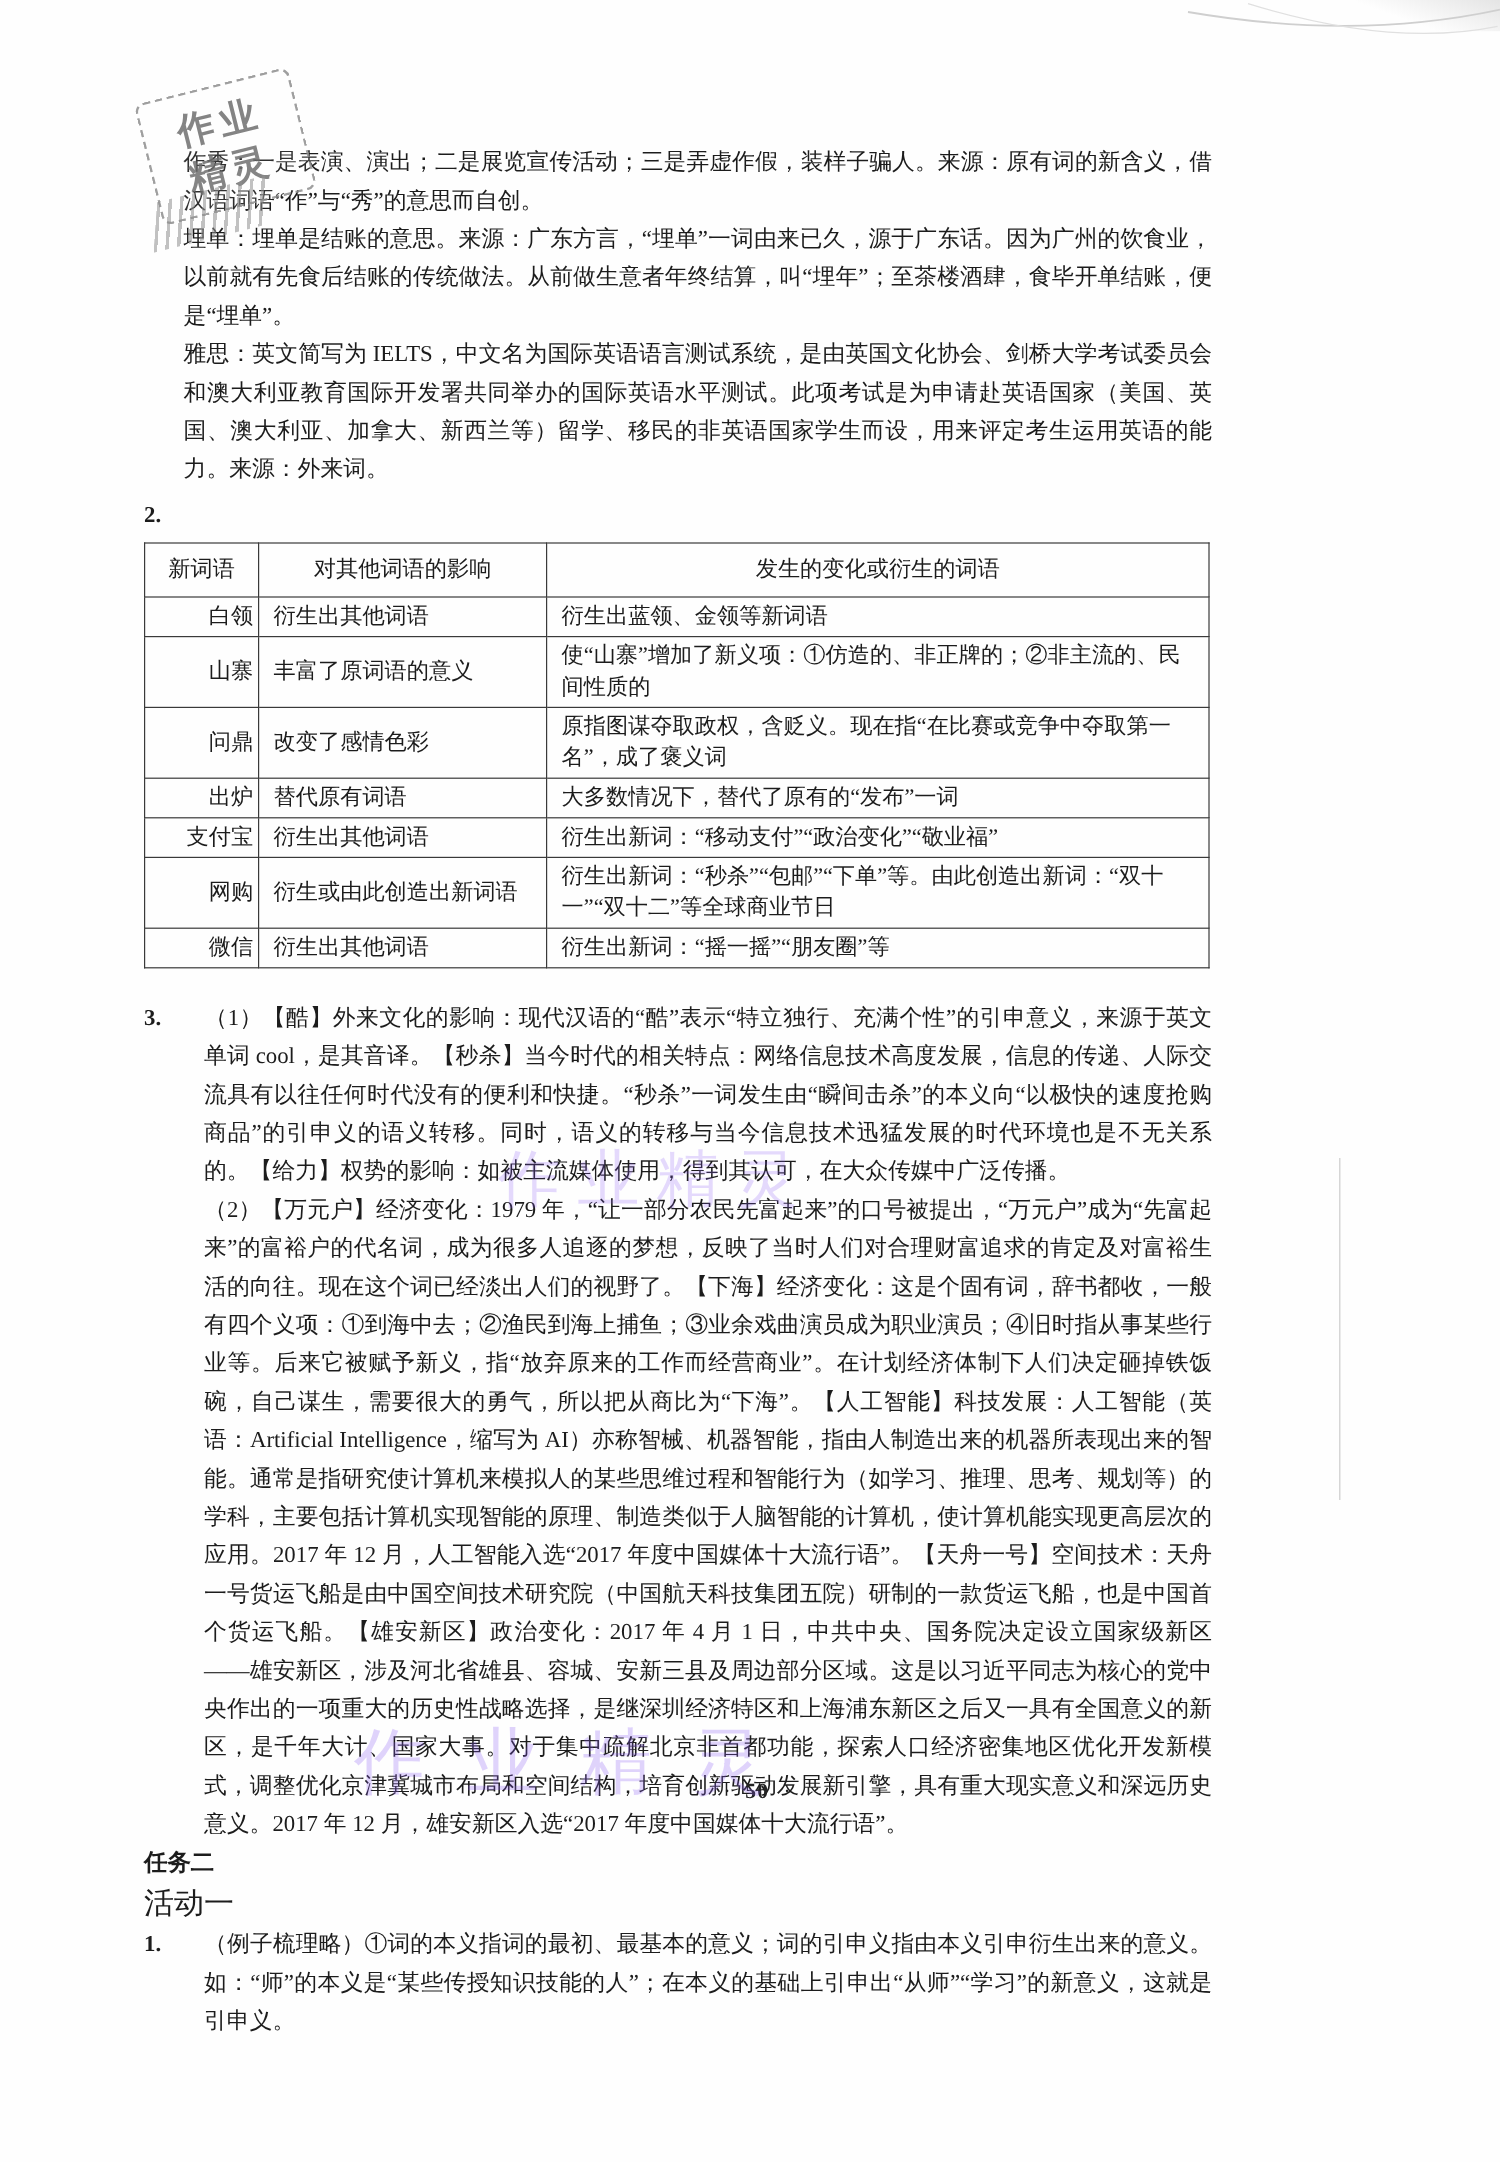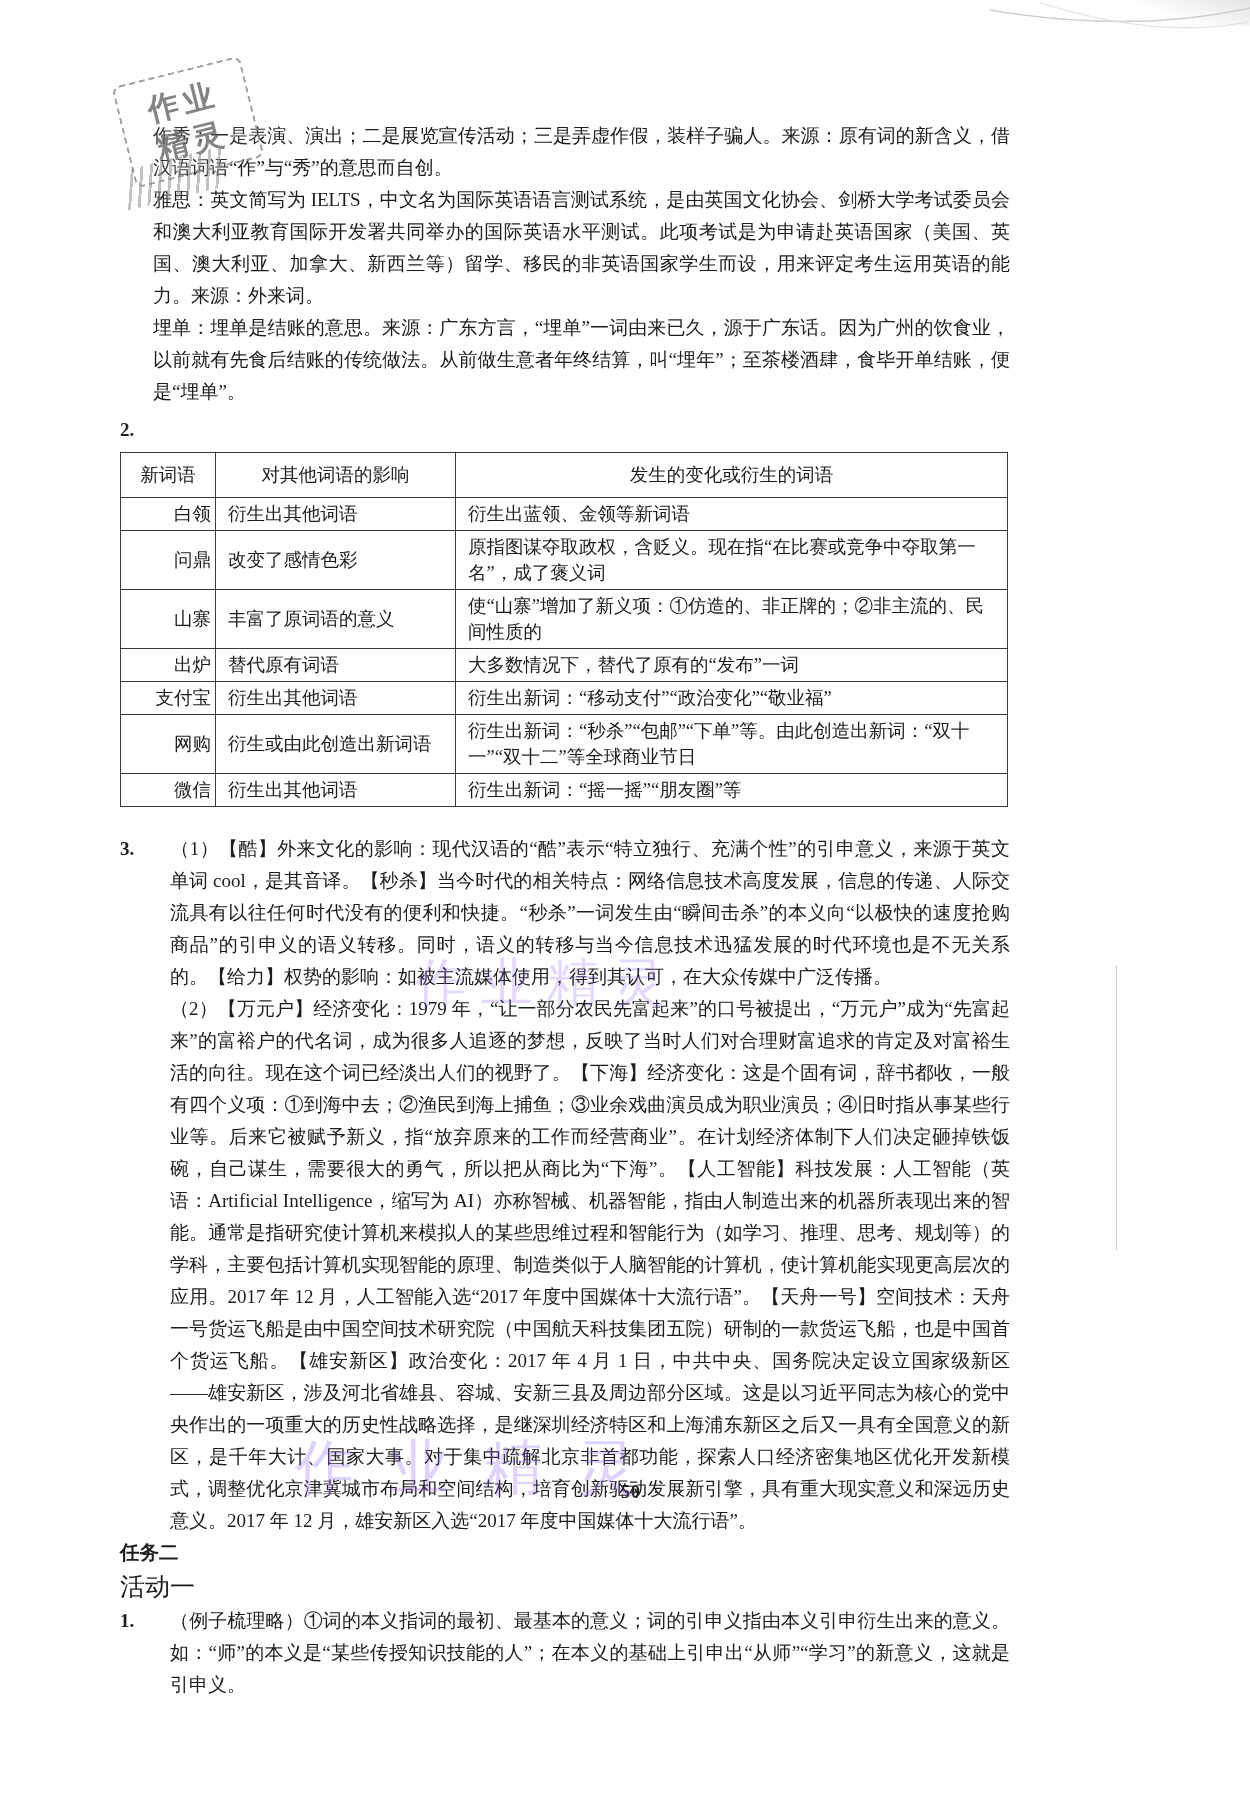--- a/index.html
+++ b/index.html
@@ -103,22 +103,22 @@
   </div>
   <div class="stamp-stripes"></div>
 
   <div class="wm wm-mid">作业精灵</div>
   <div class="wm wm-bottom">作业精灵</div>
 
   <div class="content">
 
     <div class="intro">
       <p class="para">作秀：一是表演、演出；二是展览宣传活动；三是弄虚作假，装样子骗人。来源：原有词的新含义，借汉语词语“作”与“秀”的意思而自创。</p>
+      <p class="para">埋单：埋单是结账的意思。来源：广东方言，“埋单”一词由来已久，源于广东话。因为广州的饮食业，以前就有先食后结账的传统做法。从前做生意者年终结算，叫“埋年”；至茶楼酒肆，食毕开单结账，便是“埋单”。</p>
       <p class="para">雅思：英文简写为 IELTS，中文名为国际英语语言测试系统，是由英国文化协会、剑桥大学考试委员会和澳大利亚教育国际开发署共同举办的国际英语水平测试。此项考试是为申请赴英语国家（美国、英国、澳大利亚、加拿大、新西兰等）留学、移民的非英语国家学生而设，用来评定考生运用英语的能力。来源：外来词。</p>
-      <p class="para">埋单：埋单是结账的意思。来源：广东方言，“埋单”一词由来已久，源于广东话。因为广州的饮食业，以前就有先食后结账的传统做法。从前做生意者年终结算，叫“埋年”；至茶楼酒肆，食毕开单结账，便是“埋单”。</p>
     </div>
 
     <div class="sec-num">2.</div>
 
     <table class="vocab">
       <colgroup>
           <col style="width:95px">
           <col style="width:240px">
           <col>
         </colgroup>
@@ -129,28 +129,28 @@
           <th>发生的变化或衍生的词语</th>
         </tr>
       </thead>
       <tbody>
         <tr>
           <td class="c-word">白领</td>
           <td>衍生出其他词语</td>
           <td>衍生出蓝领、金领等新词语</td>
         </tr>
         <tr>
+          <td class="c-word">山寨</td>
+          <td>丰富了原词语的意义</td>
+          <td>使“山寨”增加了新义项：①仿造的、非正牌的；②非主流的、民间性质的</td>
+        </tr>
+        <tr>
           <td class="c-word">问鼎</td>
           <td>改变了感情色彩</td>
           <td>原指图谋夺取政权，含贬义。现在指“在比赛或竞争中夺取第一名”，成了褒义词</td>
-        </tr>
-        <tr>
-          <td class="c-word">山寨</td>
-          <td>丰富了原词语的意义</td>
-          <td>使“山寨”增加了新义项：①仿造的、非正牌的；②非主流的、民间性质的</td>
         </tr>
         <tr>
           <td class="c-word">出炉</td>
           <td>替代原有词语</td>
           <td>大多数情况下，替代了原有的“发布”一词</td>
         </tr>
         <tr>
           <td class="c-word">支付宝</td>
           <td>衍生出其他词语</td>
           <td>衍生出新词：“移动支付”“政治变化”“敬业福”</td>

